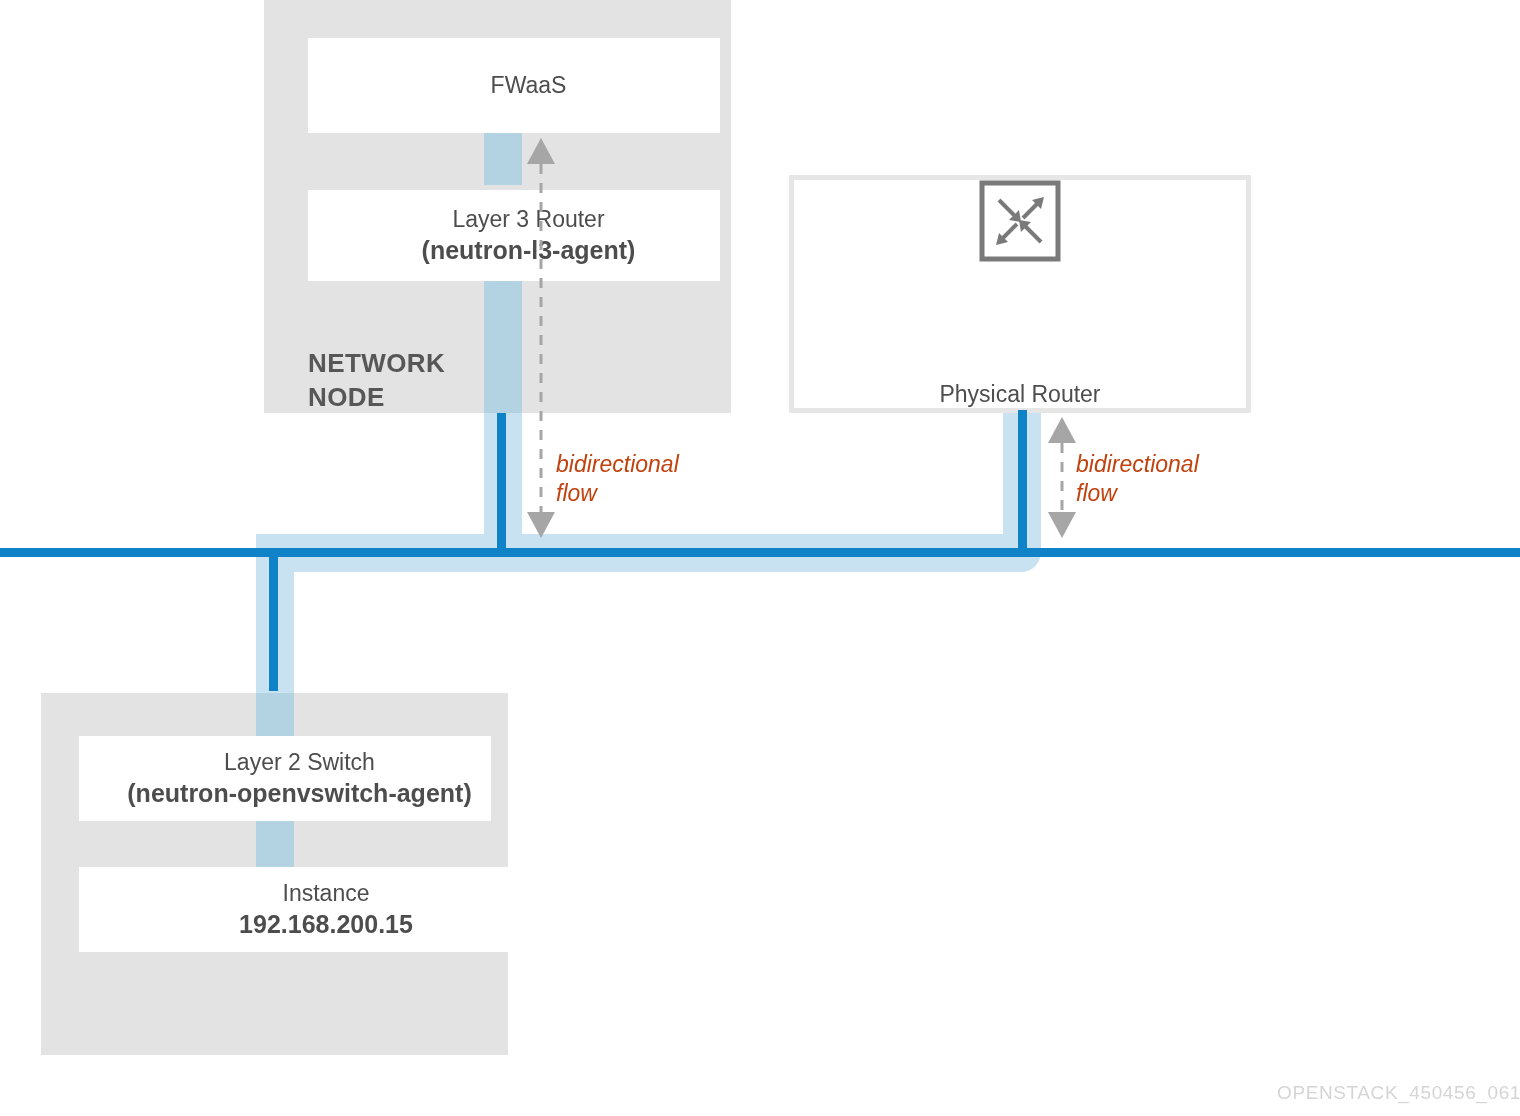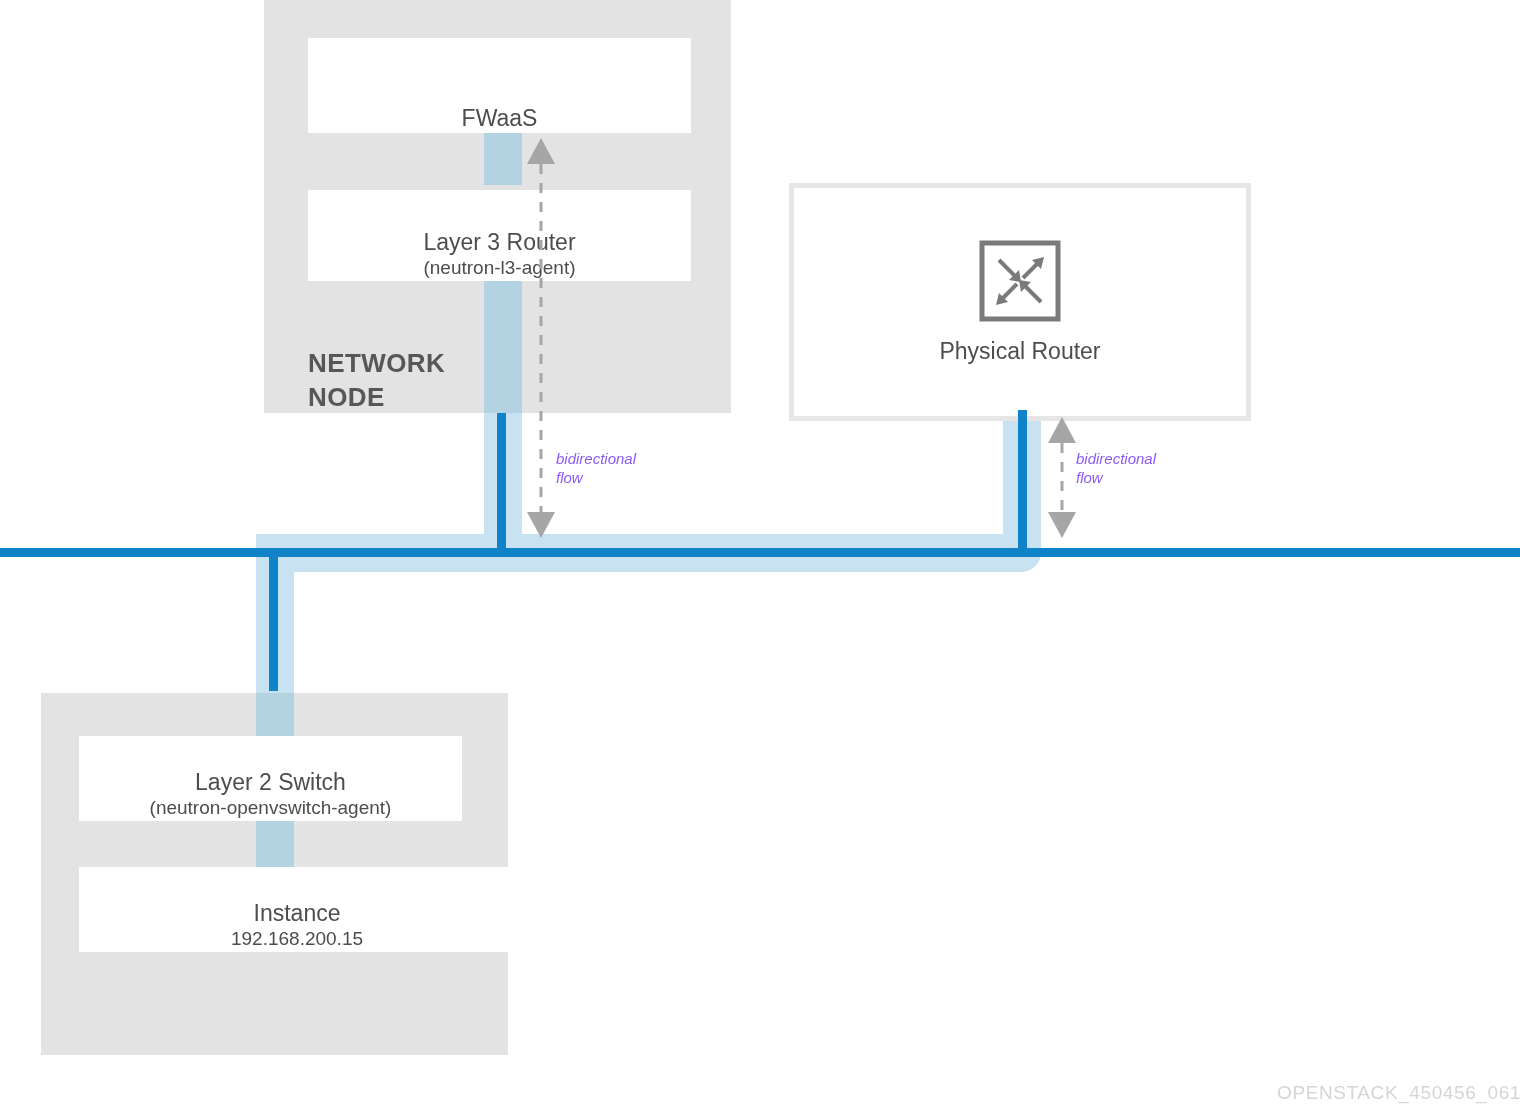--- a/index.html
+++ b/index.html
@@ -33,45 +33,46 @@
     white-space: pre-line;
   }
 
   
   .comp-box {
     position: absolute;
     background: #ffffff;
     display: flex;
     flex-direction: column;
     align-items: center;
-    justify-content: flex-end;
+    justify-content: center;
+    padding-left: 29px;
   }
   .comp-title {
     font-size: 23px;
     color: #4d4d4d;
     line-height: 1.25;
   }
   .comp-sub {
-    font-size: 19px;
+    font-size: 25px;
     color: #4d4d4d;
     line-height: 1.3;
     margin-top: 0;
+    font-weight: bold;
   }
 
   
   .outline-box {
     position: absolute;
     background: #ffffff;
     border: 5px solid #e6e6e6;
     box-sizing: border-box;
     display: flex;
     flex-direction: column;
     align-items: center;
-    justify-content: center;
-    margin-top: 8px;
+    justify-content: space-between;
   }
   .router-icon {
     width: 82px;
     height: 82px;
     margin-bottom: 16px;
   }
   .router-caption {
     font-size: 23px;
     color: #4d4d4d;
   }
@@ -90,23 +91,23 @@
     background: #0f82c8;
   }
 
   
   .flow {
     position: absolute;
   }
   .flow-label {
     position: absolute;
     font-style: italic;
-    font-size: 15px;
+    font-size: 23px;
     line-height: 1.25;
-    color: #8b5cf6;
+    color: #c2410c;
     white-space: pre-line;
   }
 
   
   .watermark {
     position: absolute;
     font-size: 19px;
     letter-spacing: 0.6px;
     color: #d5d5d5;
   }

